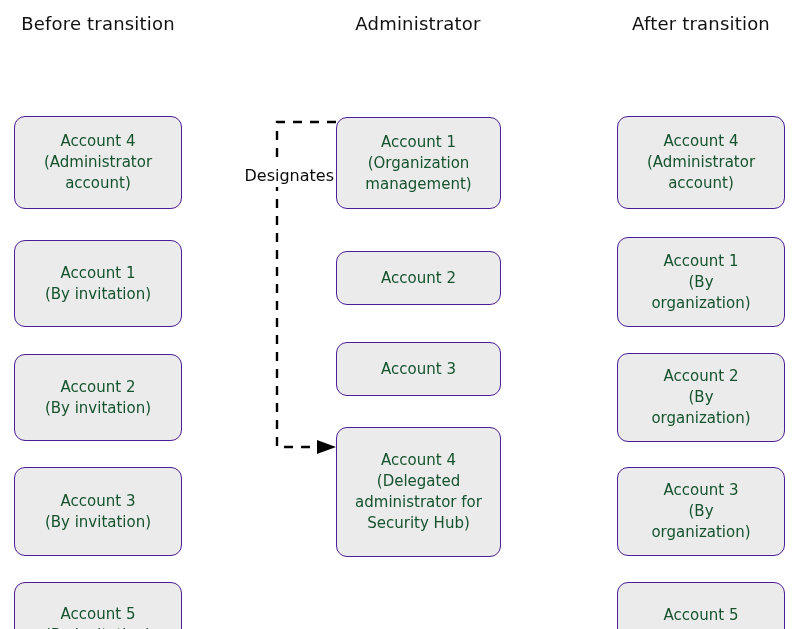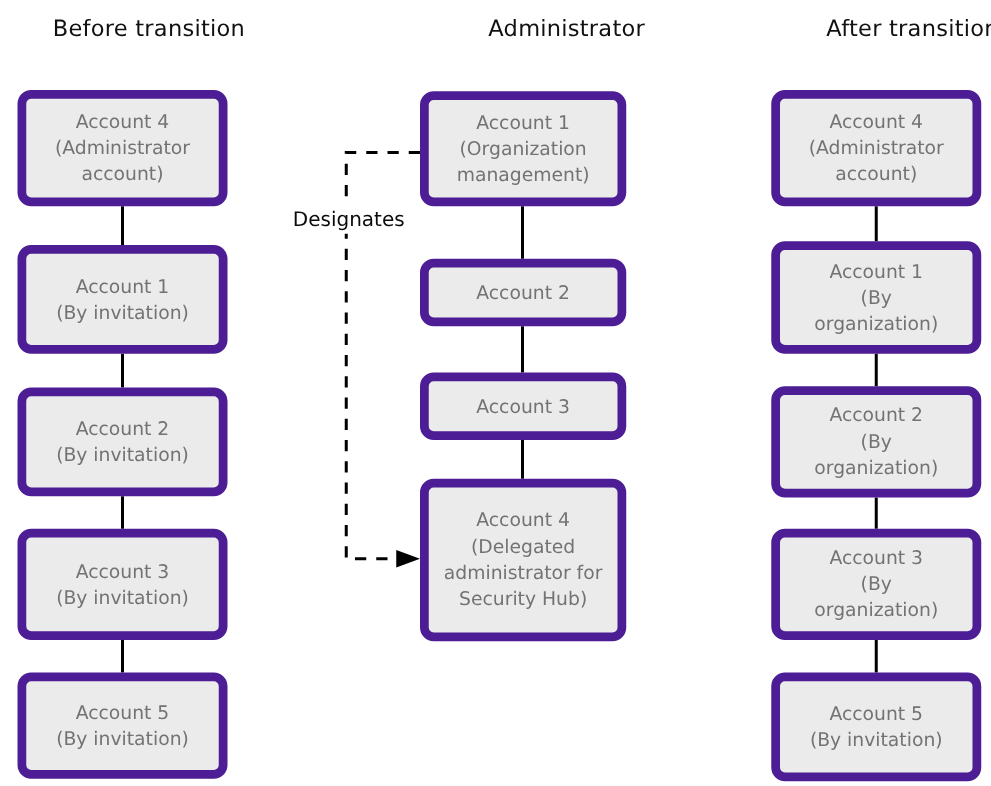--- a/index.html
+++ b/index.html
@@ -12,52 +12,53 @@
     position: relative;
     width: 793px;
     height: 629px;
     background: var(--bg, #ffffff);
     overflow: hidden;
   }
   .col-title {
     position: absolute;
     top: 13px;
     width: 196px;
-    text-align: right;
+    text-align: center;
     font-size: 18px;
     color: #111111;
     letter-spacing: 0.2px;
     white-space: nowrap;
   }
   .node {
     position: absolute;
     background: var(--box-fill, #ebebeb);
-    border: 7px solid #4c1d95;
+    border: 1px solid #4c1d95;
     border-radius: 11px;
     box-sizing: border-box;
     display: flex;
     align-items: center;
     justify-content: center;
     text-align: center;
     font-size: 15px;
     line-height: 21px;
-    color: #737373;
+    color: #14532d;
     white-space: pre-line;
+    margin-top: 44px;
   }
   #connector-layer {
     position: absolute;
     left: 0;
     top: 0;
   }
   .designates-label {
     position: absolute;
     left: 224px;
     top: 164px;
     width: 110px;
-    text-align: center;
+    text-align: right;
     font-size: 16px;
     color: #0b0b0b;
     background: var(--bg, #ffffff);
     padding: 2px 0;
   }
 </style>
 </head>
 <body>
 
 <div id="stage">

